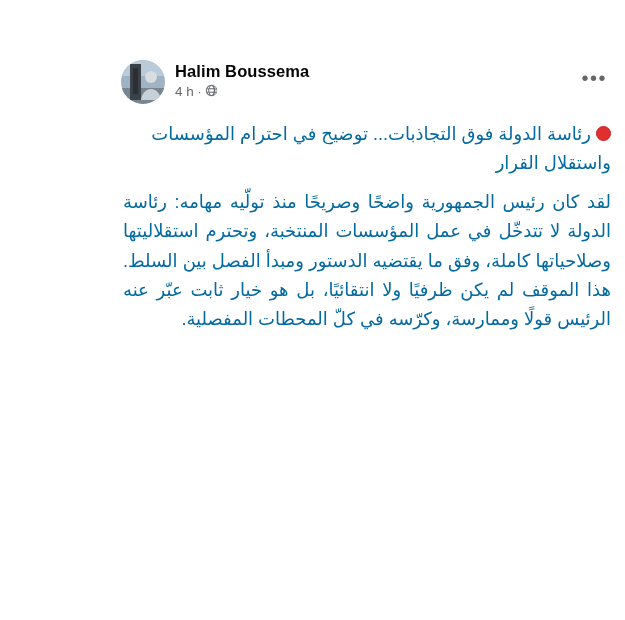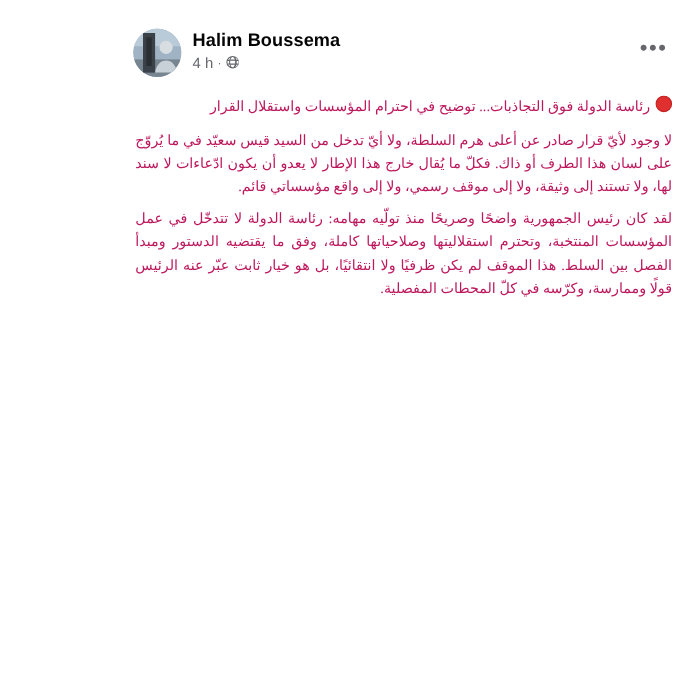--- a/index.html
+++ b/index.html
@@ -11,20 +11,21 @@
     width: 625px;
     height: 620px;
     overflow: hidden;
     font-family: "Liberation Sans", "DejaVu Sans", sans-serif;
     color: #050505;
   }
   .post {
     width: 516px;
     box-sizing: border-box;
     padding: 24px 12px 0 12px;
+    margin-top: 34px;
   }
   .post-header {
     display: flex;
     flex-direction: row;
     align-items: flex-start;
     direction: ltr;
     position: relative;
     min-height: 52px;
   }
   .avatar {
@@ -74,26 +75,25 @@
     color: #65676b;
     font-size: 20px;
     letter-spacing: 1.5px;
     line-height: 16px;
     cursor: pointer;
     padding: 2px 4px;
   }
   .post-body {
     direction: rtl;
     text-align: right;
-    font-size: 13px;
+    font-size: 18px;
     line-height: 1.62;
-    color: #be185d;
+    color: #0369a1;
     margin-top: 10px;
     padding: 0 2px;
-    font-family: Liberation Serif, serif;
   }
   .post-body p {
     margin: 0 0 8px 0;
     text-align: justify;
     text-justify: inter-word;
   }
   .post-body p.first-para {
     margin-bottom: 10px;
     text-align: right;
   }
@@ -146,17 +146,16 @@
           </svg>
         </span>
       </div>
     </div>
 
     <div class="menu-dots">•••</div>
   </div>
 
   <div class="post-body">
     <p class="first-para"><span class="red-dot"></span><span>رئاسة الدولة فوق التجاذبات... توضيح في احترام المؤسسات واستقلال القرار</span></p>
-    <p>لا وجود لأيّ قرار صادر عن أعلى هرم السلطة، ولا أيّ تدخل من السيد قيس سعيّد في ما يُروّج على لسان هذا الطرف أو ذاك. فكلّ ما يُقال خارج هذا الإطار لا يعدو أن يكون ادّعاءات لا سند لها، ولا تستند إلى وثيقة، ولا إلى موقف رسمي، ولا إلى واقع مؤسساتي قائم.</p>
     <p>لقد كان رئيس الجمهورية واضحًا وصريحًا منذ تولّيه مهامه: رئاسة الدولة لا تتدخّل في عمل المؤسسات المنتخبة، وتحترم استقلاليتها وصلاحياتها كاملة، وفق ما يقتضيه الدستور ومبدأ الفصل بين السلط. هذا الموقف لم يكن ظرفيًا ولا انتقائيًا، بل هو خيار ثابت عبّر عنه الرئيس قولًا وممارسة، وكرّسه في كلّ المحطات المفصلية.</p>
   </div>
 
 </div>
 
 </body></html>

